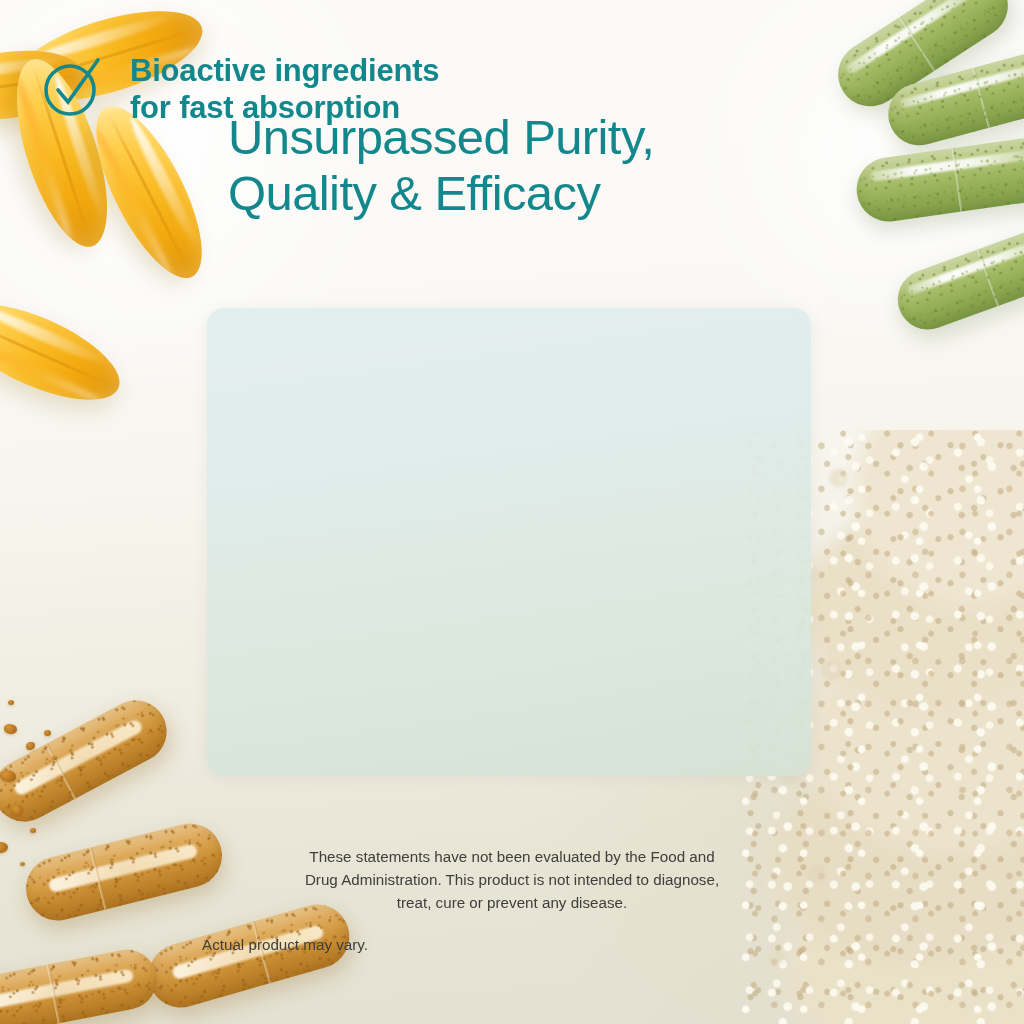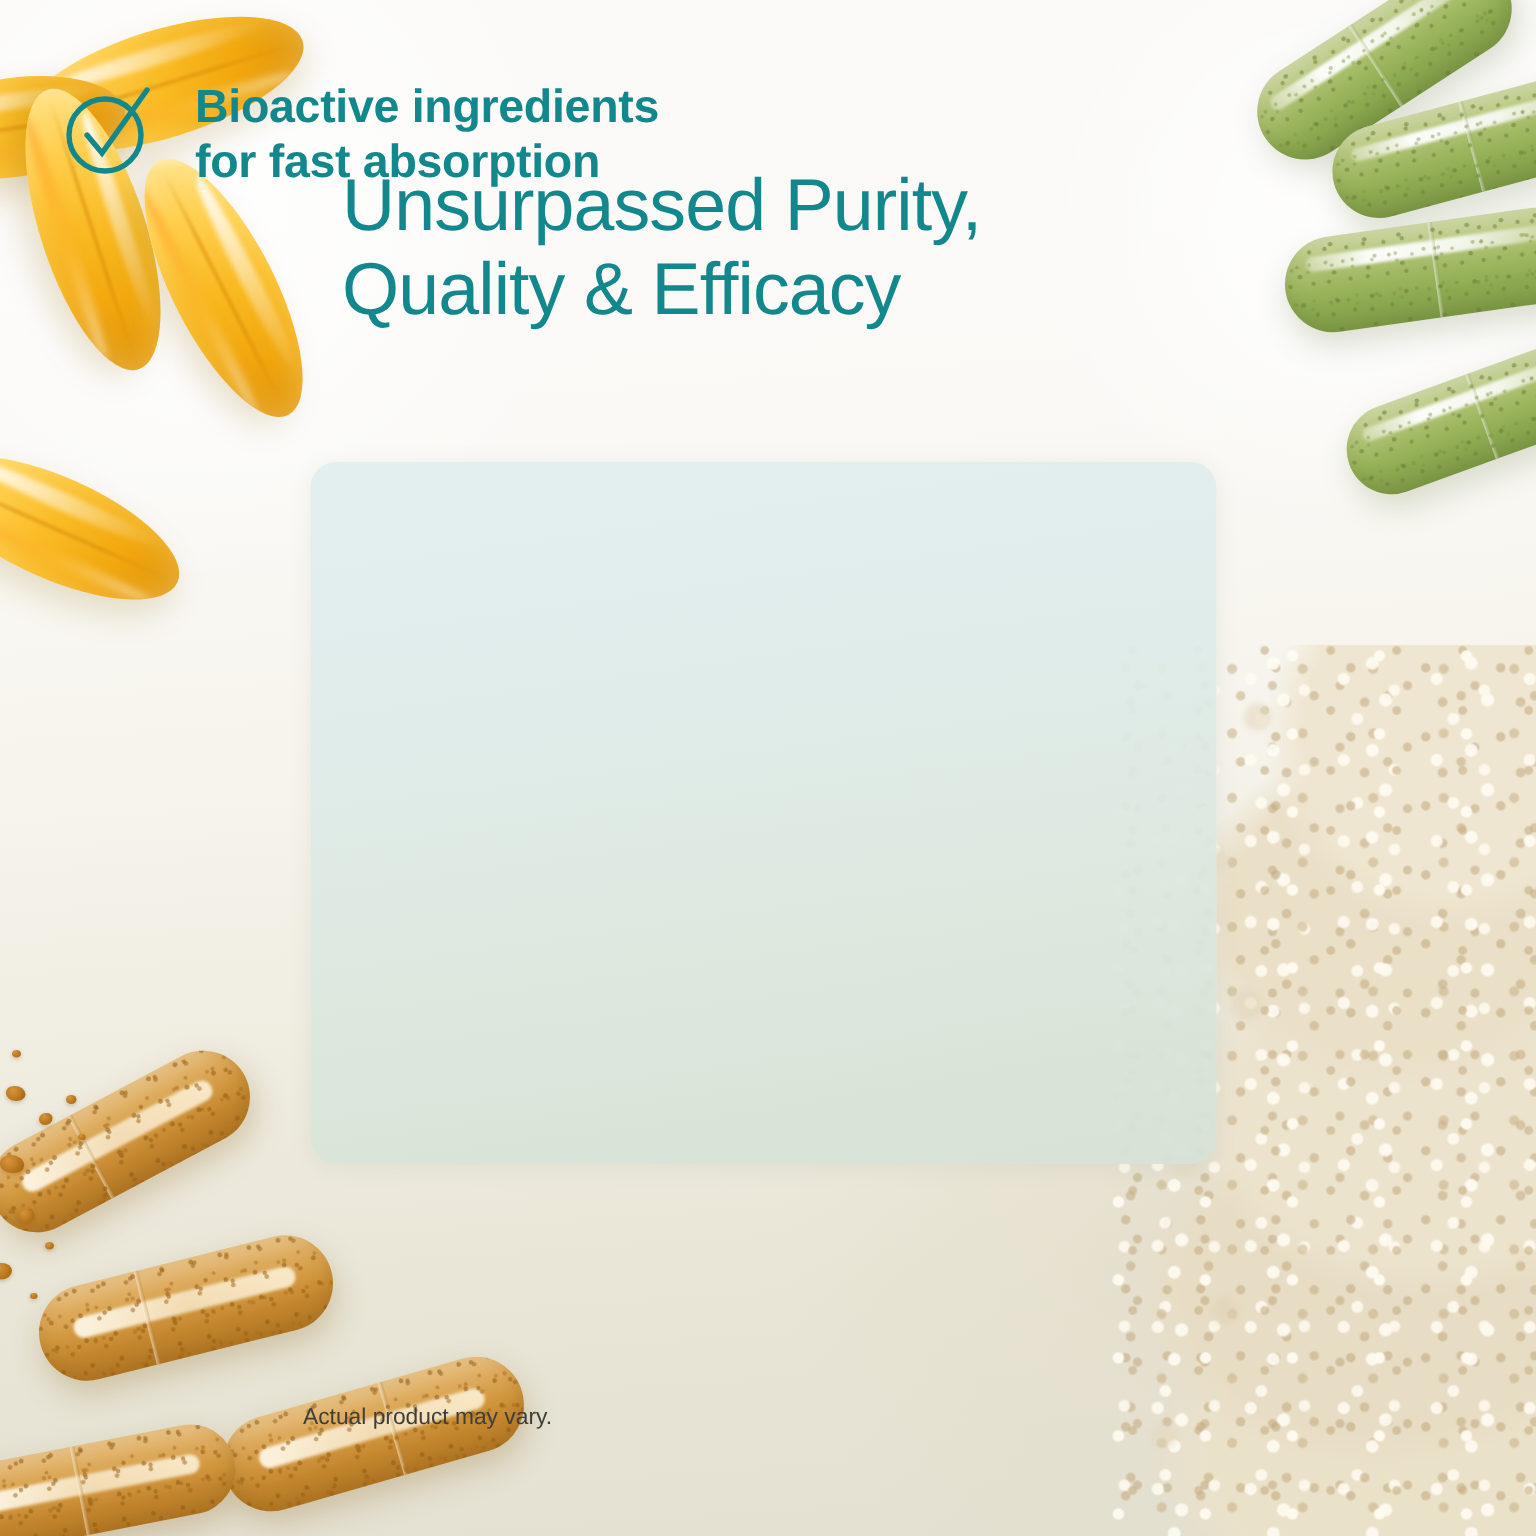--- a/index.html
+++ b/index.html
@@ -392,16 +392,19 @@
         </svg>
       </span>
       <span class="benefit-text">Bioactive ingredients
 for fast absorption</span>
     </div>
 
 
 
   </div>
 
+  <p class="disclaimer">These statements have not been evaluated by the Food and
+Drug Administration. This product is not intended to diagnose,
+treat, cure or prevent any disease.</p>
 
   <p class="variance">Actual product may vary.</p>
 
 </div>
 
 </body></html>

